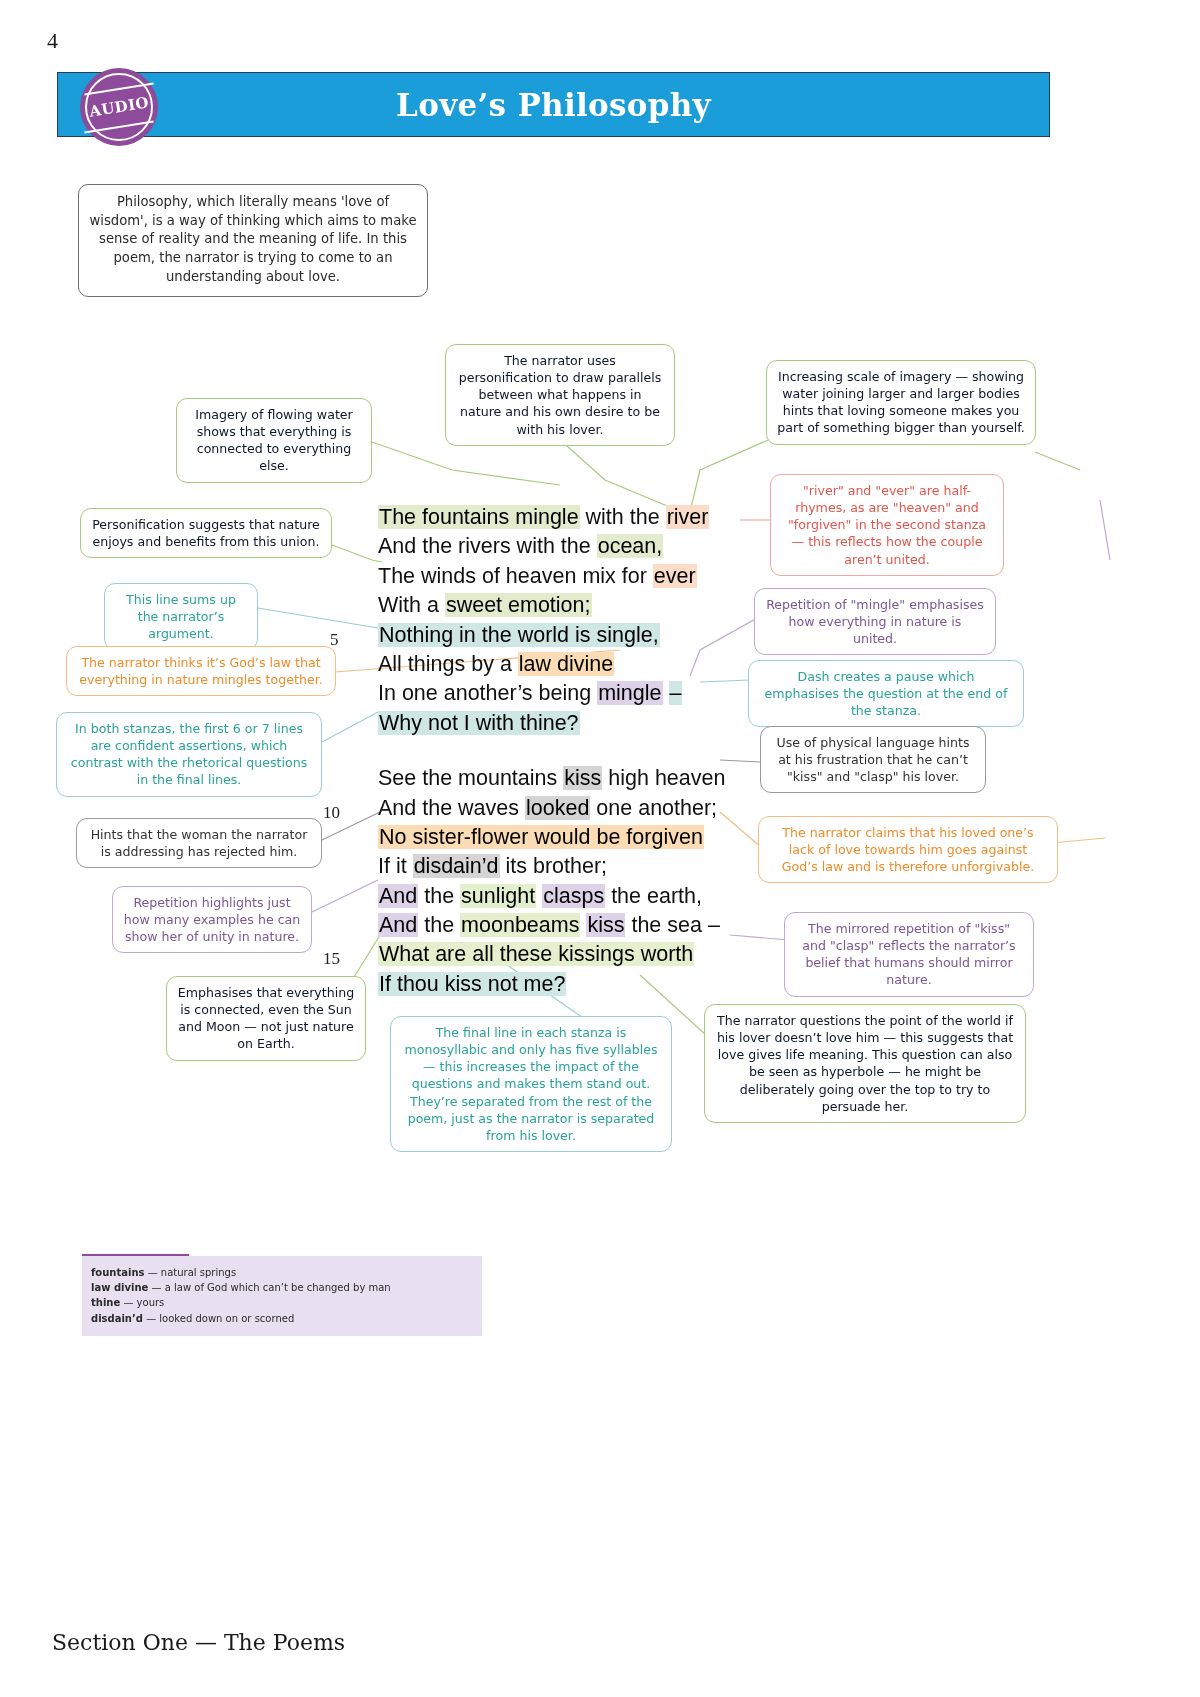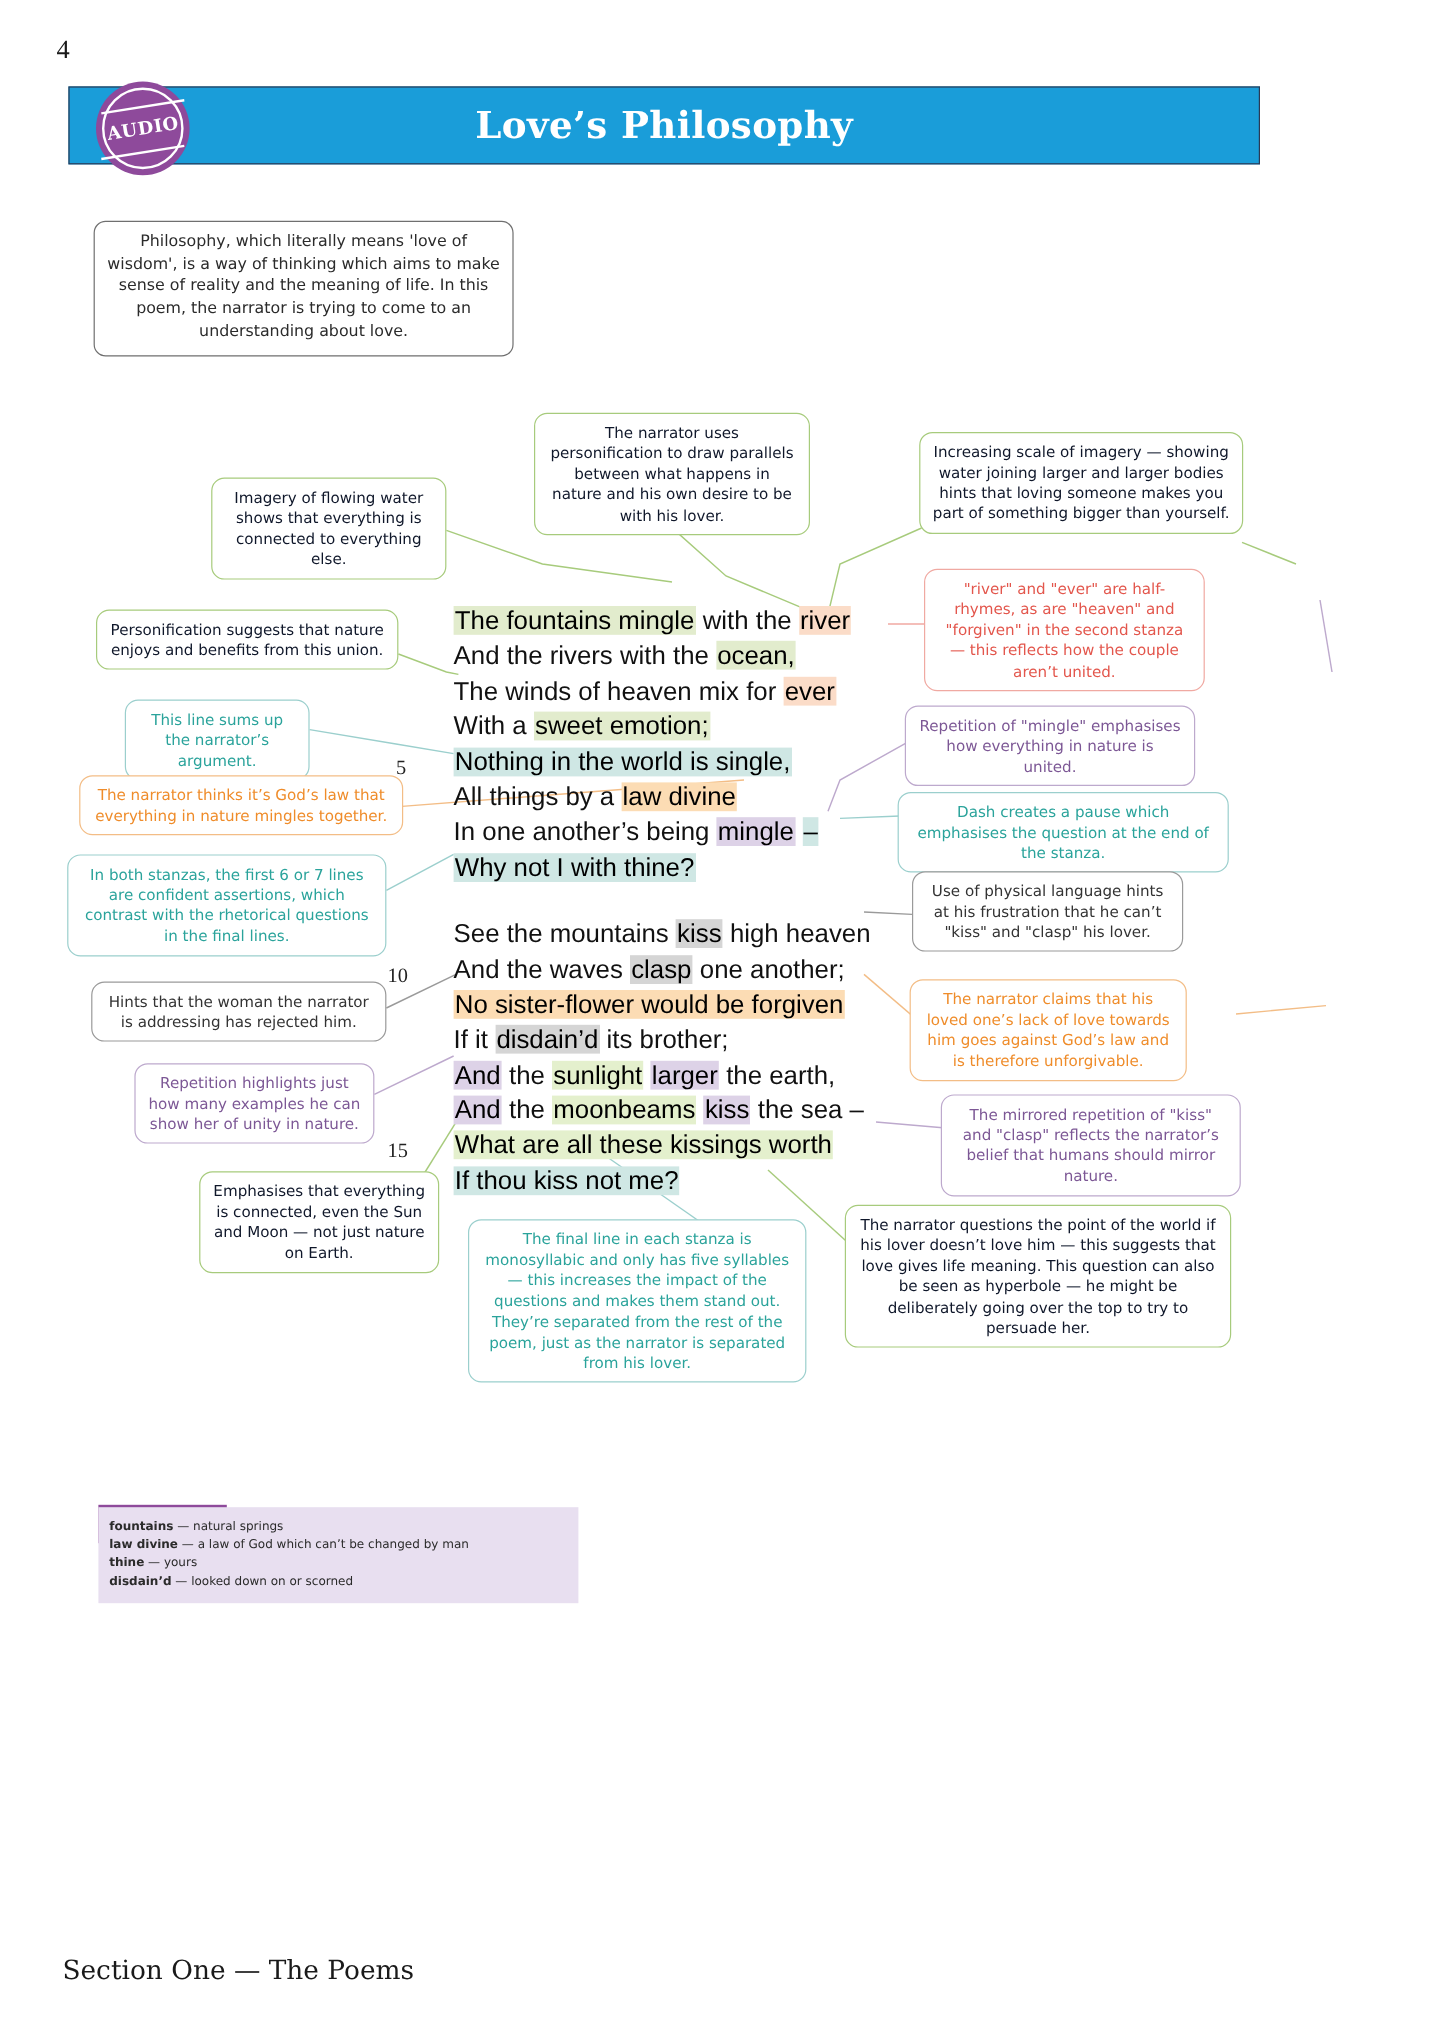--- a/index.html
+++ b/index.html
@@ -144,45 +144,45 @@
   <div class="ln"><mark class="hl-green">The fountains mingle</mark> with the <mark class="hl-peach">river</mark></div>
   <div class="ln">And the rivers with the <mark class="hl-green">ocean,</mark></div>
   <div class="ln">The winds of heaven mix for <mark class="hl-peach">ever</mark></div>
   <div class="ln">With a <mark class="hl-green">sweet emotion;</mark></div>
   <div class="ln"><span class="num" style="left:-48px;top:4px;">5</span><mark class="hl-cyan">Nothing in the world is single,</mark></div>
   <div class="ln">All things by a <mark class="hl-orange">law divine</mark></div>
   <div class="ln">In one another’s being <mark class="hl-purple">mingle</mark> <mark class="hl-cyan">–</mark></div>
   <div class="ln"><mark class="hl-cyan">Why not I with thine?</mark></div>
   <div class="gap"></div>
   <div class="ln">See the mountains <mark class="hl-grey">kiss</mark> high heaven</div>
-  <div class="ln"><span class="num" style="left:-55px;top:4px;">10</span>And the waves <mark class="hl-grey">clasp</mark> one another;</div>
+  <div class="ln"><span class="num" style="left:-55px;top:4px;">10</span>And the waves <mark class="hl-grey">looked</mark> one another;</div>
   <div class="ln"><mark class="hl-orange">No sister-flower would be forgiven</mark></div>
   <div class="ln">If it <mark class="hl-grey">disdain’d</mark> its brother;</div>
-  <div class="ln"><mark class="hl-purple">And</mark> the <mark class="hl-lgreen">sunlight</mark> <mark class="hl-purple">larger</mark> the earth,</div>
+  <div class="ln"><mark class="hl-purple">And</mark> the <mark class="hl-lgreen">sunlight</mark> <mark class="hl-purple">clasps</mark> the earth,</div>
   <div class="ln"><mark class="hl-purple">And</mark> the <mark class="hl-lgreen">moonbeams</mark> <mark class="hl-purple">kiss</mark> the sea –</div>
   <div class="ln"><span class="num" style="left:-55px;top:4px;">15</span><mark class="hl-lgreen">What are all these kissings worth</mark></div>
   <div class="ln"><mark class="hl-cyan">If thou kiss not me?</mark></div>
 </div>
 
 <div class="note n-green" style="left:176px;top:398px;width:196px;">Imagery of flowing water shows that everything is connected to everything else.</div>
 <div class="note n-green" style="left:80px;top:508px;width:252px;">Personification suggests that nature enjoys and benefits from this union.</div>
 <div class="note n-cyan" style="left:104px;top:583px;width:154px;">This line sums up the narrator’s argument.</div>
 <div class="note n-orange" style="left:66px;top:646px;width:270px;">The narrator thinks it’s God’s law that everything in nature mingles together.</div>
 <div class="note n-cyan" style="left:56px;top:712px;width:266px;">In both stanzas, the first 6 or 7 lines are confident assertions, which contrast with the rhetorical questions in the final lines.</div>
 <div class="note n-grey" style="left:76px;top:818px;width:246px;">Hints that the woman the narrator is addressing has rejected him.</div>
 <div class="note n-purple" style="left:112px;top:886px;width:200px;">Repetition highlights just how many examples he can show her of unity in nature.</div>
 <div class="note n-green" style="left:166px;top:976px;width:200px;">Emphasises that everything is connected, even the Sun and Moon — not just nature on Earth.</div>
 
 <div class="note n-green" style="left:445px;top:344px;width:230px;">The narrator uses personification to draw parallels between what happens in nature and his own desire to be with his lover.</div>
 <div class="note n-green" style="left:766px;top:360px;width:270px;">Increasing scale of imagery — showing water joining larger and larger bodies hints that loving someone makes you part of something bigger than yourself.</div>
 <div class="note n-red" style="left:770px;top:474px;width:234px;">"river" and "ever" are half-rhymes, as are "heaven" and "forgiven" in the second stanza — this reflects how the couple aren’t united.</div>
 <div class="note n-purple" style="left:754px;top:588px;width:242px;">Repetition of "mingle" emphasises how everything in nature is united.</div>
 <div class="note n-cyan" style="left:748px;top:660px;width:276px;">Dash creates a pause which emphasises the question at the end of the stanza.</div>
 <div class="note n-grey" style="left:760px;top:726px;width:226px;">Use of physical language hints at his frustration that he can’t "kiss" and "clasp" his lover.</div>
-<div class="note n-orange" style="left:758px;top:816px;width:231px;">The narrator claims that his loved one’s lack of love towards him goes against God’s law and is therefore unforgivable.</div>
+<div class="note n-orange" style="left:758px;top:816px;width:300px;">The narrator claims that his loved one’s lack of love towards him goes against God’s law and is therefore unforgivable.</div>
 <div class="note n-purple" style="left:784px;top:912px;width:250px;">The mirrored repetition of "kiss" and "clasp" reflects the narrator’s belief that humans should mirror nature.</div>
 <div class="note n-cyan" style="left:390px;top:1016px;width:282px;">The final line in each stanza is monosyllabic and only has five syllables — this increases the impact of the questions and makes them stand out.  They’re separated from the rest of the poem, just as the narrator is separated from his lover.</div>
 <div class="note n-green" style="left:704px;top:1004px;width:322px;">The narrator questions the point of the world if his lover doesn’t love him — this suggests that love gives life meaning.  This question can also be seen as hyperbole — he might be deliberately going over the top to try to persuade her.</div>
 
 <div class="glossary-tab">
   <span>Glossary</span>
 </div>
 <div class="glossary-body">
   <div>
     <b>fountains</b>

